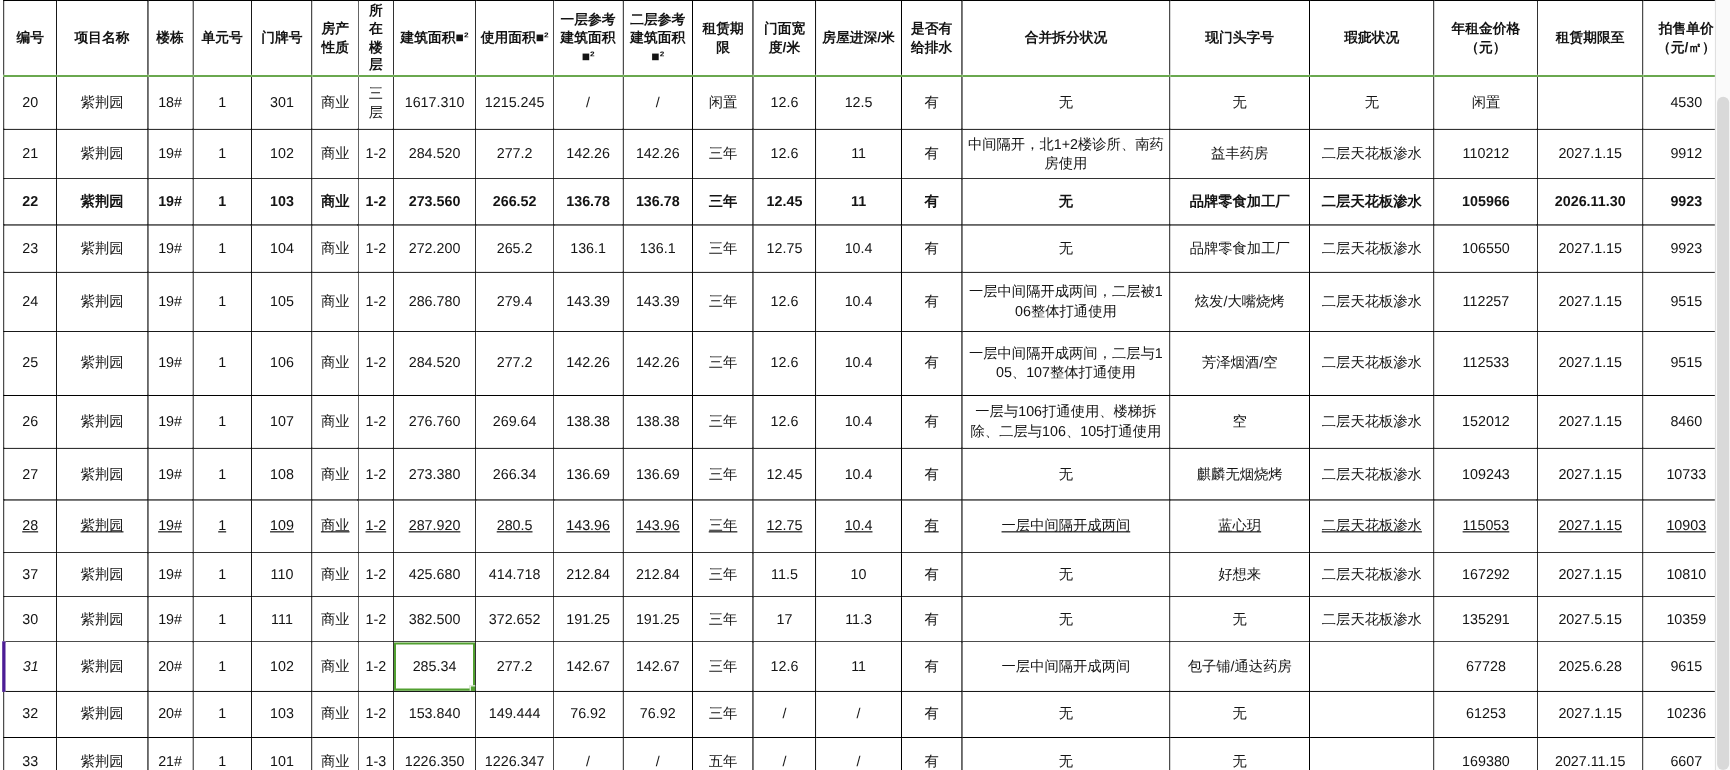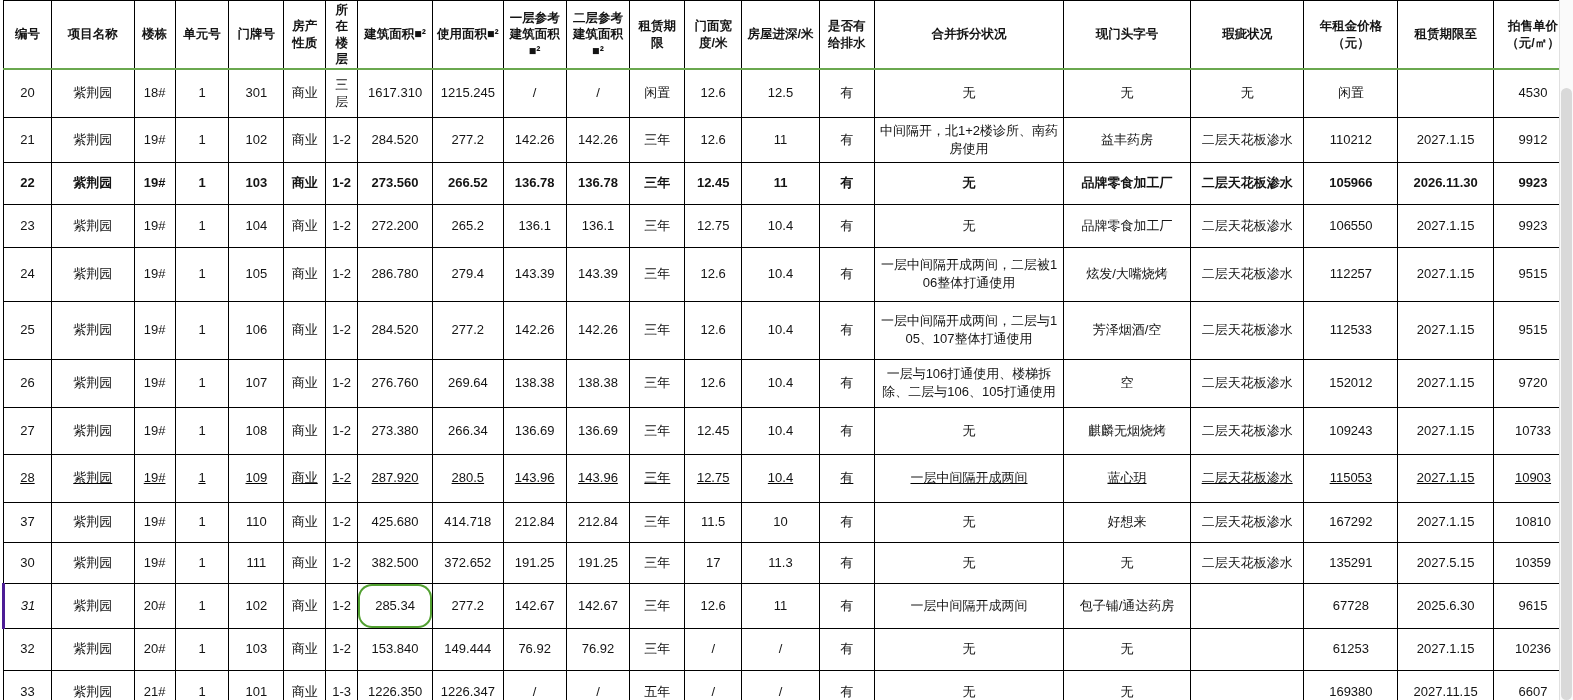--- a/index.html
+++ b/index.html
@@ -21,21 +21,20 @@
   table.grid th{
     font-weight:bold;font-size:12.5px;line-height:1.3;
     border-bottom:2px solid #6aa84f; 
     background:#ffffff;
   }
   table.grid td{font-size:13px;line-height:1.35;background:#ffffff;}
   
   td.selected-cell{
     box-shadow:inset 0 0 0 2px #52a031;
     z-index:2;
-    border-radius:14px;
   }
   td.selected-cell::after{
     content:"";position:absolute;right:-3px;bottom:-3px;
     width:6px;height:6px;background:#52a031;border:1px solid #ffffff;
     z-index:3;
   }
   tr.selected-row td:first-child{border-left:3px solid #4c1d95;font-style:italic;}
   
   .scrollbar-track{
     position:absolute;top:0;right:0;width:13px;height:700px;
@@ -252,21 +251,21 @@
           <td>138.38</td>
           <td>三年</td>
           <td>12.6</td>
           <td>10.4</td>
           <td>有</td>
           <td>一层与106打通使用、楼梯拆除、二层与106、105打通使用</td>
           <td>空</td>
           <td>二层天花板渗水</td>
           <td>152012</td>
           <td>2027.1.15</td>
-          <td>9720</td>
+          <td>8460</td>
         </tr>
         <tr style="height: 47px;">
           <td>27</td>
           <td>紫荆园</td>
           <td>19#</td>
           <td>1</td>
           <td>108</td>
           <td>商业</td>
           <td>1-2</td>
           <td>273.380</td>
@@ -366,21 +365,21 @@
           <td>142.67</td>
           <td>142.67</td>
           <td>三年</td>
           <td>12.6</td>
           <td>11</td>
           <td>有</td>
           <td>一层中间隔开成两间</td>
           <td>包子铺/通达药房</td>
           <td></td>
           <td>67728</td>
-          <td>2025.6.30</td>
+          <td>2025.6.28</td>
           <td>9615</td>
         </tr>
         <tr style="height: 42px;">
           <td>32</td>
           <td>紫荆园</td>
           <td>20#</td>
           <td>1</td>
           <td>103</td>
           <td>商业</td>
           <td>1-2</td>

